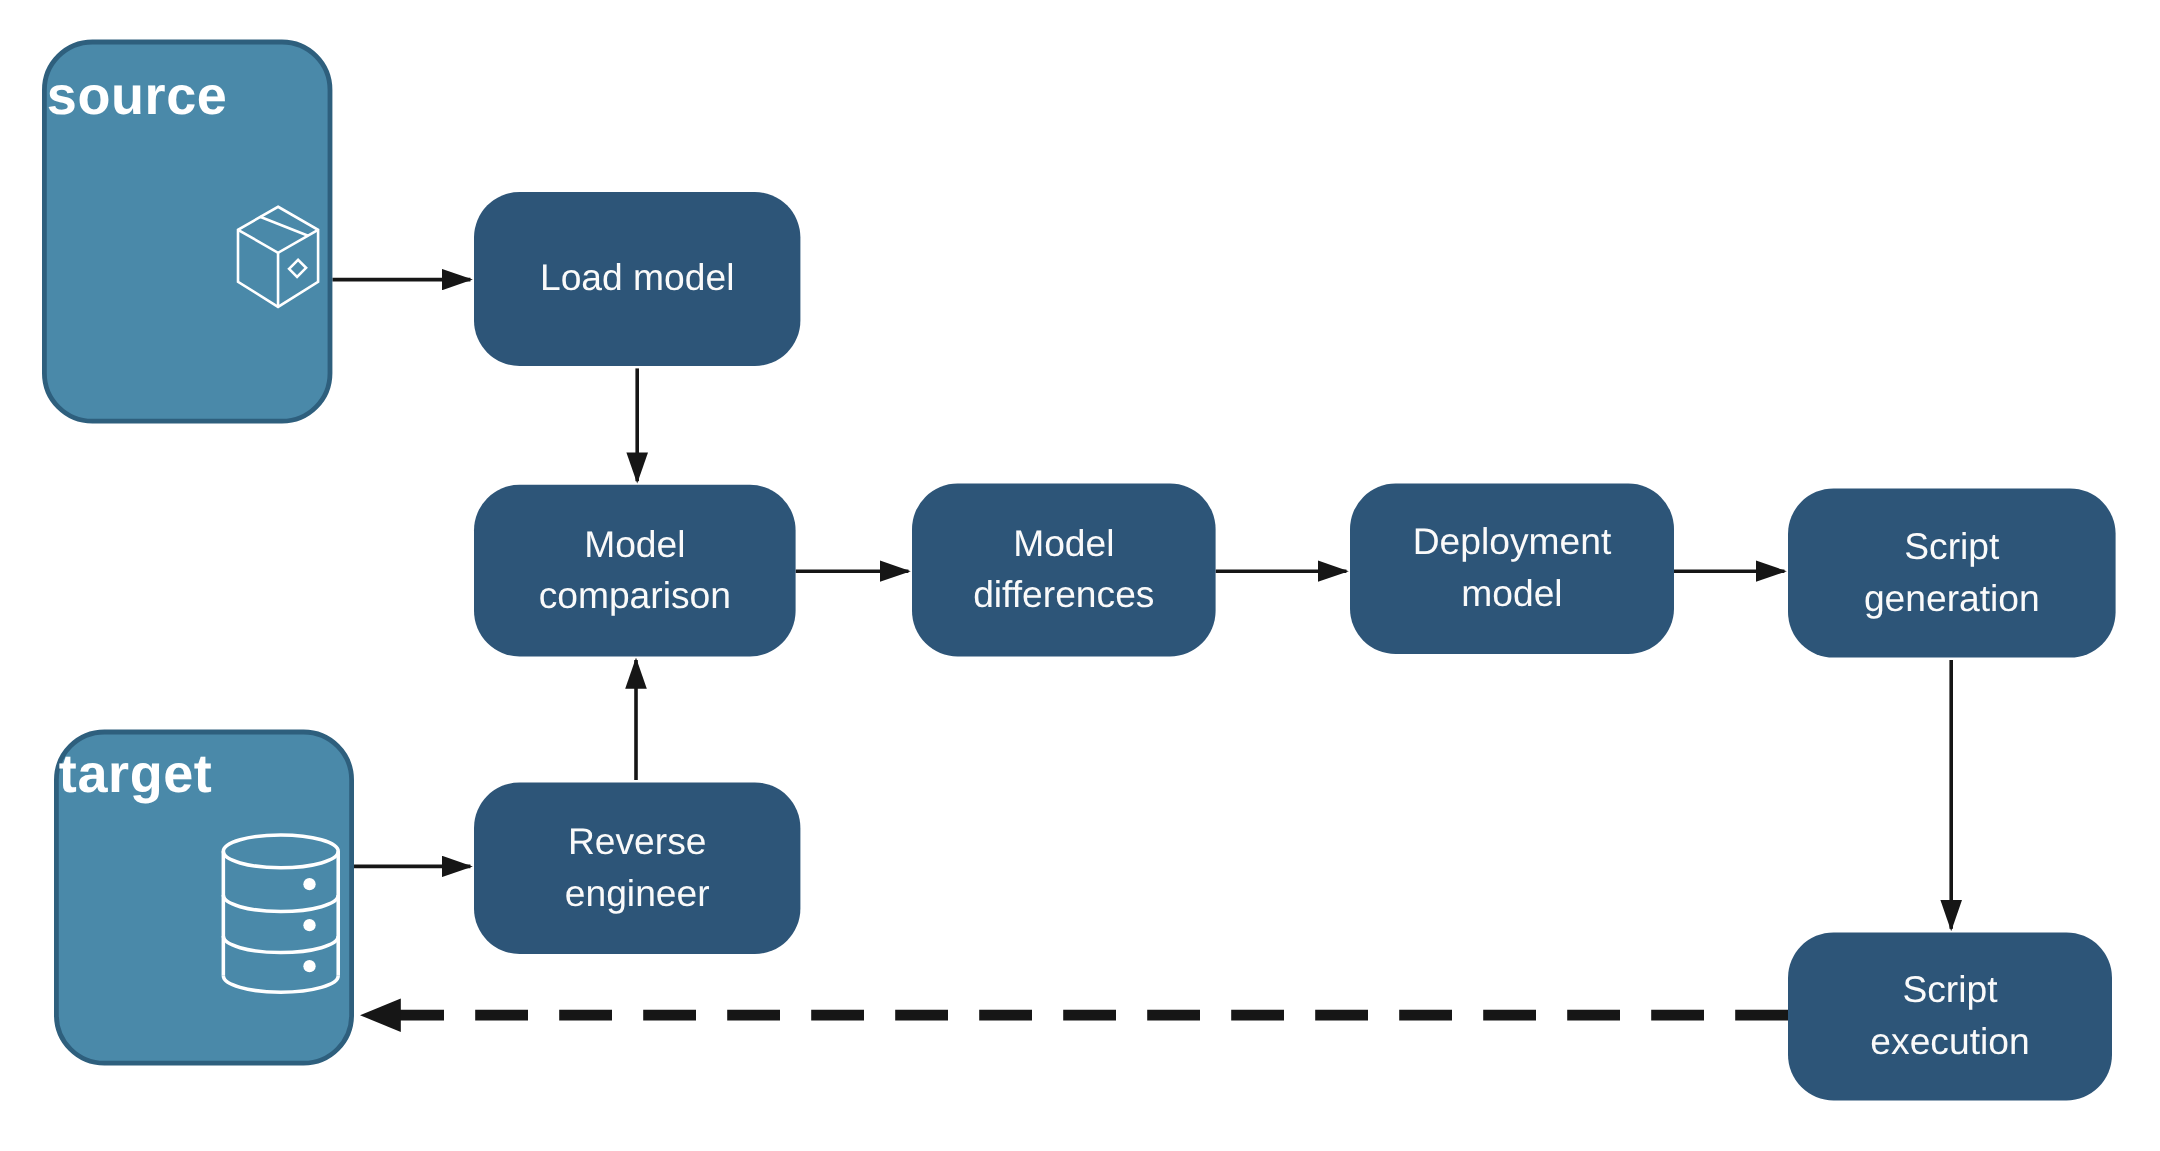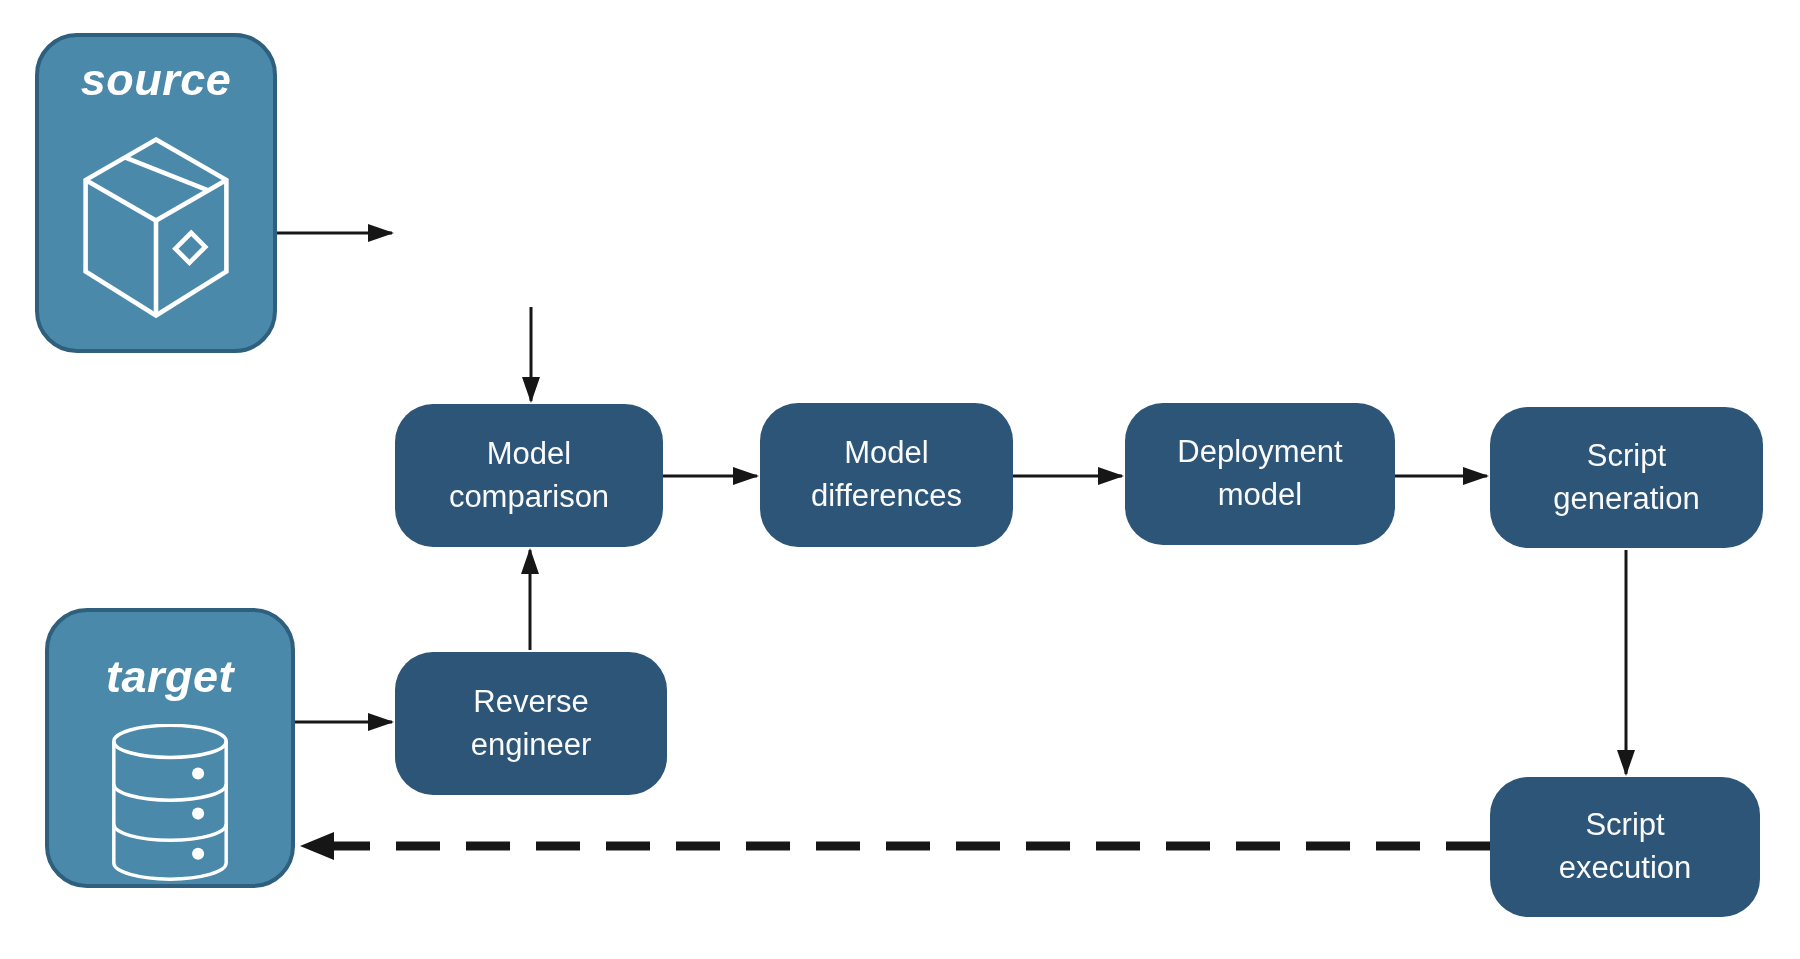--- a/index.html
+++ b/index.html
@@ -15,24 +15,24 @@
   body{background:var(--bg);font-family:"Liberation Sans",sans-serif;}
   .canvas{position:relative;width:1800px;height:959px;background:var(--bg);overflow:hidden;}
 
   .arrows{position:absolute;left:0;top:0;width:1800px;height:959px;z-index:1;color:var(--arrow);}
 
   .endpoint{
     position:absolute;z-index:2;
     background:var(--endpoint-fill);
     border:4px solid var(--endpoint-border);
     border-radius:42px;
-    display:flex;flex-direction:column;align-items:center;font-style:italic;
+    display:flex;flex-direction:row;
   }
   .endpoint--source{left:35px;top:33px;width:242px;height:320px;padding-top:18px;}
-  .endpoint--target{left:45px;top:608px;width:250px;height:280px;padding-top:40px;}
+  .endpoint--target{left:45px;top:608px;width:250px;height:280px;padding-top:8px;}
   .endpoint-title{
     color:#FFFFFF;font-size:45px;font-weight:800;letter-spacing:0.5px;
     line-height:1.1;text-align:center;
   }
   .endpoint-icon{display:block;}
   .endpoint--source .endpoint-icon{width:176px;margin-top:24px;}
   .endpoint--target .endpoint-icon{width:150px;margin-top:22px;}
   .icon-stroke{fill:none;stroke:#FFFFFF;stroke-width:2.6;stroke-linejoin:miter;}
   .icon-dot{fill:#FFFFFF;stroke:none;}
 
@@ -100,20 +100,21 @@
       <path class="icon-stroke" d="M92,13 L92,104"></path>
       <path class="icon-stroke" d="M8,45 A42,12 0 0 0 92,45"></path>
       <path class="icon-stroke" d="M8,75 A42,12 0 0 0 92,75"></path>
       <path class="icon-stroke" d="M8,104 A42,12 0 0 0 92,104"></path>
       <circle class="icon-dot" cx="71" cy="37" r="4.5"></circle>
       <circle class="icon-dot" cx="71" cy="67" r="4.5"></circle>
       <circle class="icon-dot" cx="71" cy="97" r="4.5"></circle>
     </svg>
   </div>
 
+  <div class="node node--load-model">Load model</div>
   <div class="node node--model-comparison">Model
 comparison</div>
   <div class="node node--model-differences">Model
 differences</div>
   <div class="node node--deployment-plan">Deployment
 model</div>
   <div class="node node--script-generation">Script
 generation</div>
   <div class="node node--reverse-engineer">Reverse
 engineer</div>

